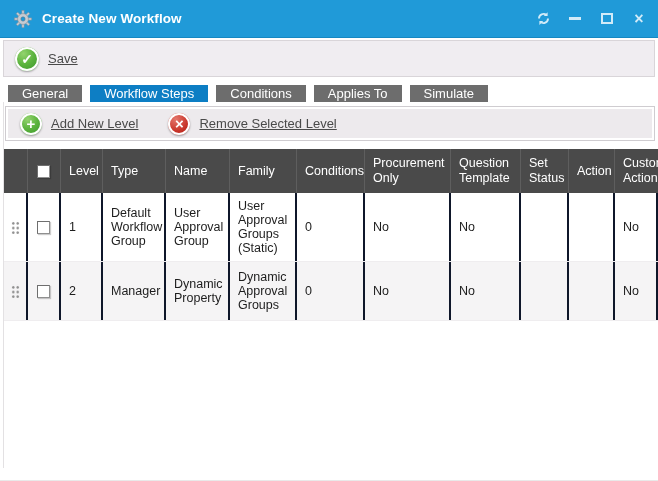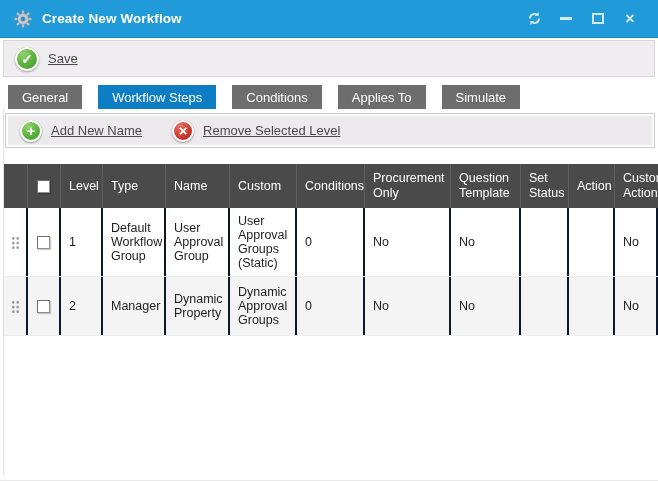--- a/index.html
+++ b/index.html
@@ -5,21 +5,21 @@
   * { margin:0; padding:0; box-sizing:border-box; }
   html,body { background:#fff; }
   body { font-family:"Liberation Sans", sans-serif; }
   .window{
     width:658px; height:481px; background:#fff; position:relative;
     overflow:hidden; border-bottom:1px solid #e9e9e9;
   }
   
   .titlebar{
     height:38px; background:#209ad8; display:flex; align-items:center;
-    padding:0 12px 0 14px; gap:10px; border-bottom:1px solid #1688c2;
+    padding:0 3px 0 14px; gap:10px; border-bottom:1px solid #1688c2;
   }
   .gear{ width:18px; height:18px; flex:0 0 auto; }
   .title{ color:#fff; font-weight:bold; font-size:13.5px; letter-spacing:.1px; }
   .controls{ margin-left:auto; display:flex; align-items:center; gap:0; }
   .ctrl{
     width:32px; height:26px; display:flex; align-items:center; justify-content:center;
     color:#d2ebf8; cursor:pointer; font-size:16px; font-weight:bold;
   }
   .ctrl.refresh svg{ width:15px; height:15px; }
   .minimize-glyph{ display:block; width:12px; height:3px; background:#d2ebf8; }
@@ -33,21 +33,21 @@
     border-radius:50%; display:flex; align-items:center; justify-content:center;
     color:#fff; font-weight:bold;
     box-shadow:0 1px 2px rgba(0,0,0,.35), inset 0 0 0 2px #fff;
   }
   .icon-circle.green{ background:radial-gradient(circle at 35% 28%, #93d36e 0%, #5cb43e 45%, #37912a 100%); }
   .icon-circle.red{ background:radial-gradient(circle at 35% 28%, #e4766c 0%, #c9352a 55%, #9f140c 100%); }
   .save-circle{ width:24px; height:24px; font-size:14px; }
   .small-circle{ width:22px; height:22px; font-size:15px; line-height:1; }
   .bar-label{ color:#4a4a4a; font-size:13px;text-decoration:underline; }
   
-  .tabs{ display:flex; gap:16px; margin:8px 0 0 8px; height:24px; }
+  .tabs{ display:flex; gap:8px; margin:8px 0 0 8px; height:17px; }
   .tab{
     background:#6d6d6d; color:#fff; font-size:13px; padding:0 14px;
     display:flex; align-items:center; cursor:pointer; white-space:nowrap;
   }
   .tab.active{ background:#0d7ec4; }
   
   .panel{
     margin-left:3px; border-left:1px solid #e3e1e3; min-height:366px; background:#fff;
     padding-top:4px;
   }
@@ -55,21 +55,21 @@
     margin:0 3px 0 1px; height:35px; background:#edeaed;
     border:1px solid #cfccd0; box-shadow:inset 0 0 0 2px #fff;
     display:flex; align-items:center; gap:30px; padding:0 14px;
   }
   .lvlbtn{ display:flex; align-items:center; gap:9px; cursor:pointer; }
   
   .grid{
     display:grid;
     grid-template-columns:24px 33px 42px 63px 64px 67px 68px 86px 70px 48px 46px minmax(40px,1fr);
   }
-  .thead{ margin-top:16px; background:#4a4a4a; }
+  .thead{ margin-top:8px; background:#4a4a4a; }
   .hcell{
     color:#fff; font-size:12.5px; line-height:15px; min-height:44px;
     display:flex; align-items:center; padding:4px 6px 4px 8px;
     border-right:1px solid #5e5e5e; overflow:hidden;
   }
   .hcell:last-child{ border-right:none; }
   .trow .cell{
     font-size:12.5px; line-height:14px; color:#1d1d1d;
     display:flex; align-items:center; padding:6px 4px 6px 8px;
     border-right:2px solid #0f172a; min-height:58px; overflow:hidden;
@@ -141,37 +141,37 @@
     <span class="tab">Conditions</span>
     <span class="tab">Applies To</span>
     <span class="tab">Simulate</span>
   </div>
 
   <div class="panel">
 
     <div class="lvlbar">
       <div class="lvlbtn">
         <span class="icon-circle green small-circle">+</span>
-        <span class="bar-label">Add New Name</span>
+        <span class="bar-label">Add New Level</span>
       </div>
       <div class="lvlbtn">
         <span class="icon-circle red small-circle">×</span>
         <span class="bar-label">Remove Selected Level</span>
       </div>
     </div>
 
     <div class="grid thead">
       <div class="hcell"></div>
       <div class="hcell center">
         <span class="checkbox"></span>
       </div>
       <div class="hcell">Level</div>
       <div class="hcell">Type</div>
       <div class="hcell">Name</div>
-      <div class="hcell">Custom</div>
+      <div class="hcell">Family</div>
       <div class="hcell">Conditions</div>
       <div class="hcell">Procurement Only</div>
       <div class="hcell">Question Template</div>
       <div class="hcell">Set Status</div>
       <div class="hcell">Action</div>
       <div class="hcell">Custom Actions</div>
     </div>
 
     <div class="grid trow">
       <div class="cell center">

